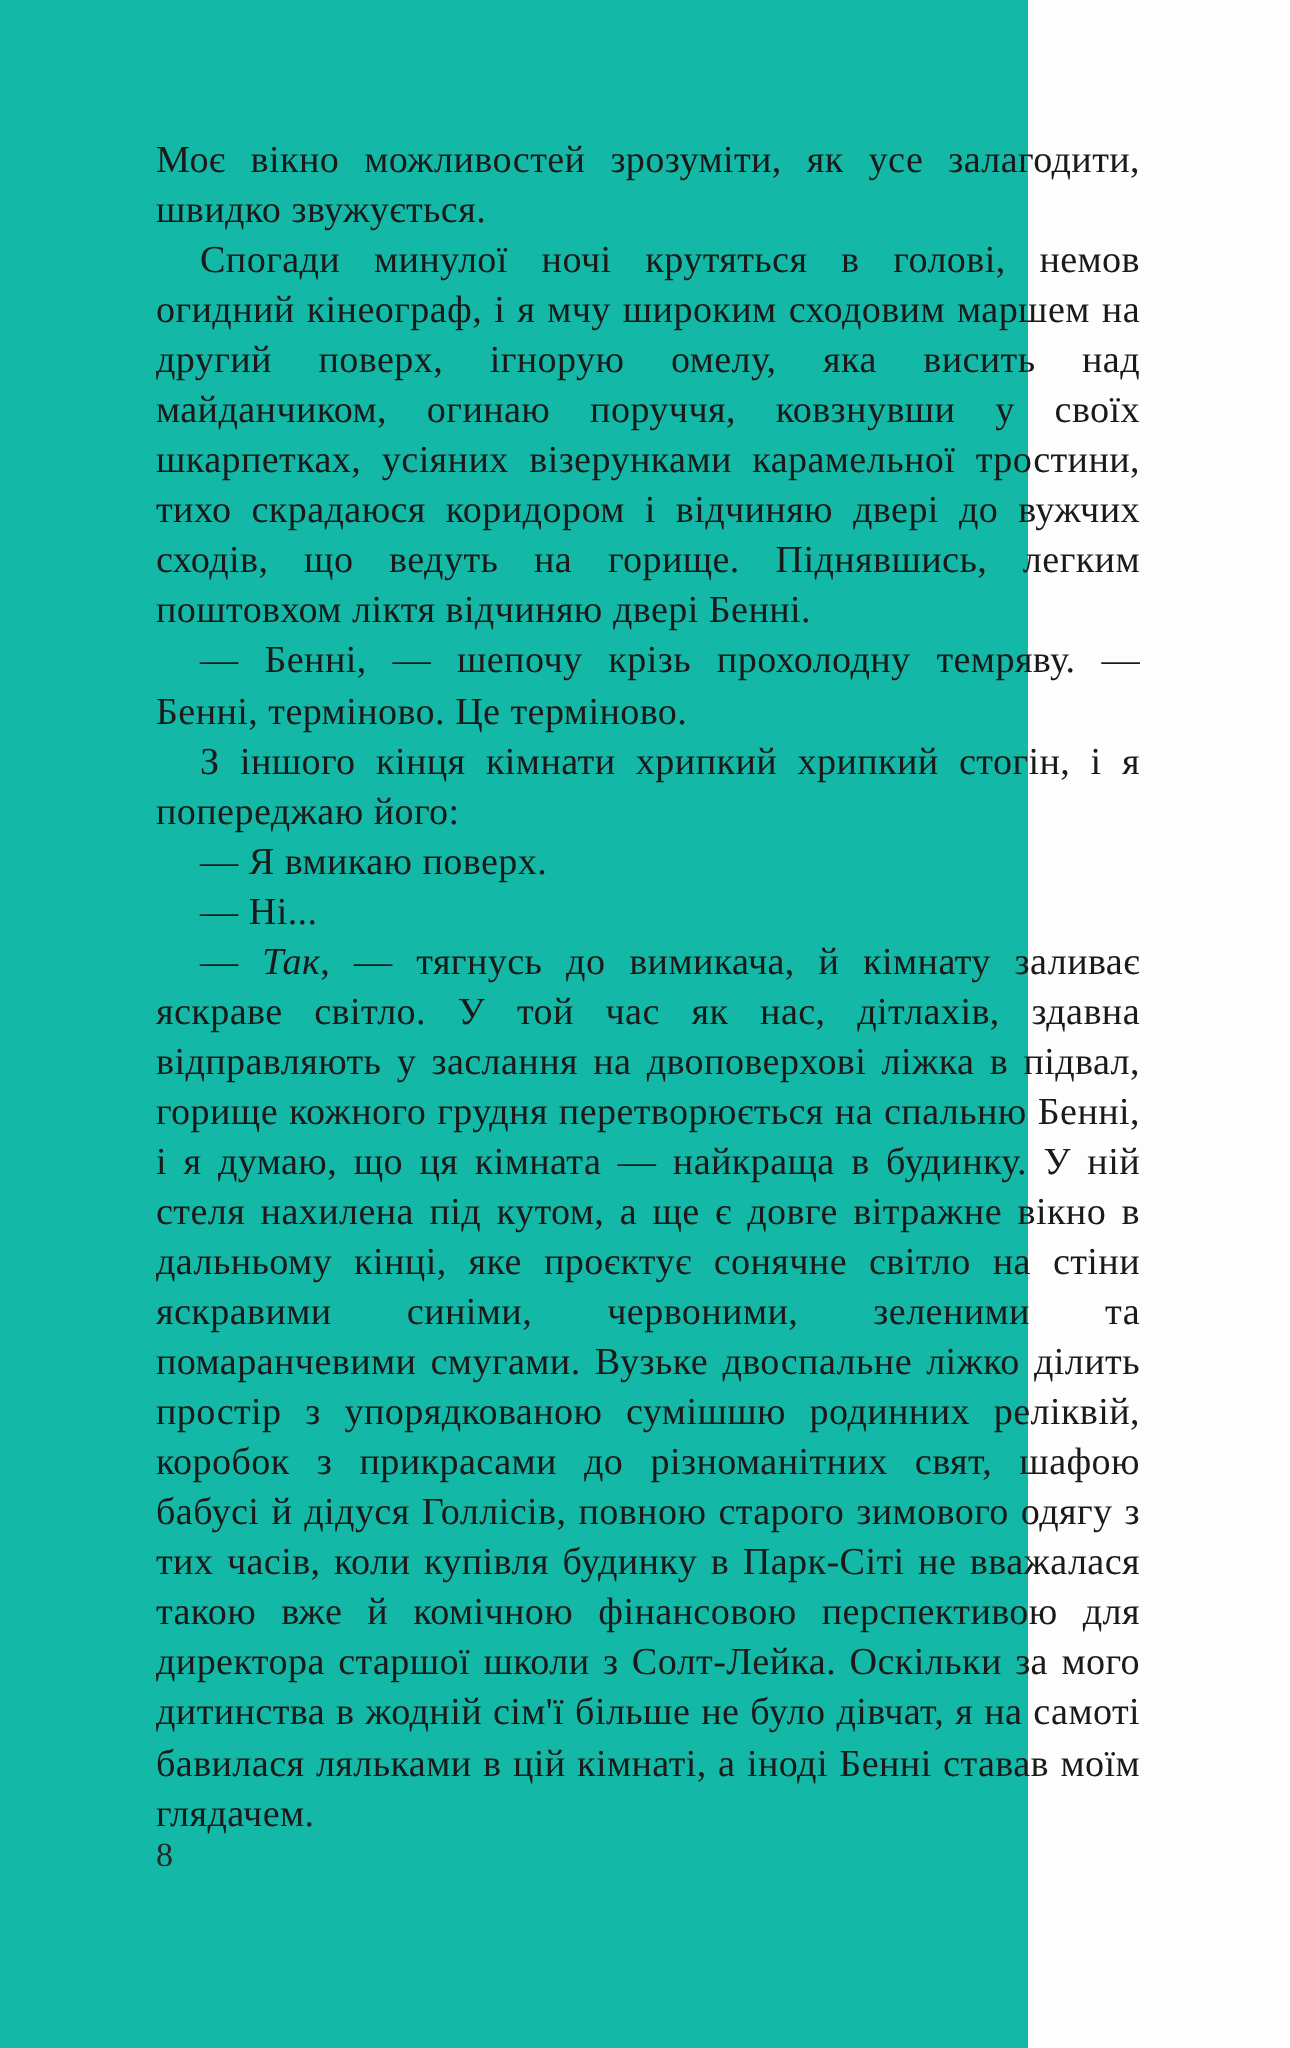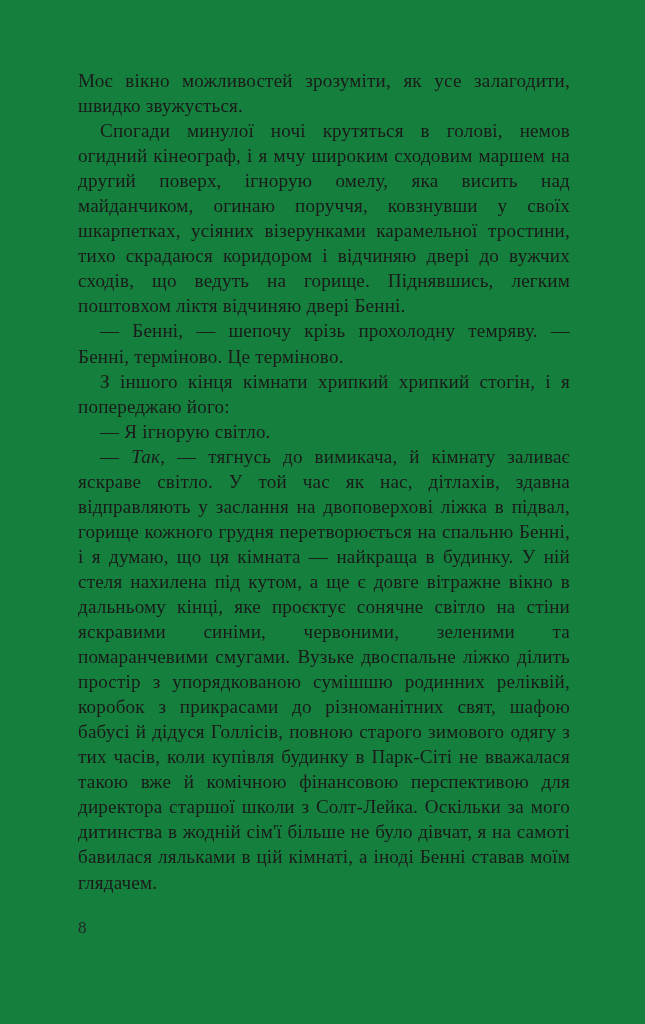--- a/index.html
+++ b/index.html
@@ -9,23 +9,23 @@
   body {
     width: 645px;
     height: 1024px;
     background: #fdfdfd;
     font-family: "Liberation Serif", "DejaVu Serif", serif;
     color: #1a1a1a;
     overflow: hidden;
   }
   .page {
     position: relative;
-    width: 645px;
+    width: 514px;
     height: 1024px;
-    background: #15803d;
+    background: #14b8a6;
     box-sizing: border-box;
   }
   .text-block {
     position: absolute;
     left: 78px;
     top: 68px;
     width: 492px;
   }
   p.para {
     margin: 0;
@@ -66,22 +66,23 @@
   <div class="text-block">
 
     <p class="para last-left">Моє вікно можливостей зрозуміти, як усе залагодити, швидко звужується.</p>
 
     <p class="para indent last-left">Спогади минулої ночі крутяться в голові, немов огидний кінеограф, і я мчу широким сходовим маршем на другий поверх, ігнорую омелу, яка висить над майданчиком, огинаю поруччя, ковзнувши у своїх шкарпетках, усіяних візерунками карамельної тростини, тихо скрадаюся коридором і відчиняю двері до вужчих сходів, що ведуть на горище. Піднявшись, легким поштовхом ліктя відчиняю двері Бенні.</p>
 
     <p class="para indent last-left">— Бенні, — шепочу крізь прохолодну темряву. — Бенні, терміново. Це терміново.</p>
 
     <p class="para indent last-left">З іншого кінця кімнати хрипкий хрипкий стогін, і я попереджаю його:</p>
 
-    <p class="para indent last-left">— Я ігнорую світло.</p>
+    <p class="para indent last-left">— Я вмикаю поверх.</p>
 
+    <p class="para indent last-left">— Ні...</p>
 
     <p class="para indent last-left"><span>— </span><span class="ital">Так</span><span>, — тягнусь до вимикача, й кімнату заливає яскраве світло. У той час як нас, дітлахів, здавна відправляють у заслання на двоповерхові ліжка в підвал, горище кожного грудня перетворюється на спальню Бенні, і я думаю, що ця кімната — найкраща в будинку. У ній стеля нахилена під кутом, а ще є довге вітражне вікно в дальньому кінці, яке проєктує сонячне світло на стіни яскравими синіми, червоними, зеленими та помаранчевими смугами. Вузьке двоспальне ліжко ділить простір з упорядкованою сумішшю родинних реліквій, коробок з прикрасами до різноманітних свят, шафою бабусі й дідуся Голлісів, повною старого зимового одягу з тих часів, коли купівля будинку в Парк-Сіті не вважалася такою вже й комічною фінансовою перспективою для директора старшої школи з Солт-Лейка. Оскільки за мого дитинства в жодній сім'ї більше не було дівчат, я на самоті бавилася ляльками в цій кімнаті, а іноді Бенні ставав моїм глядачем.</span></p>
 
   </div>
 
   <div class="folio">8</div>
 
 </div>
 
 </body></html>

